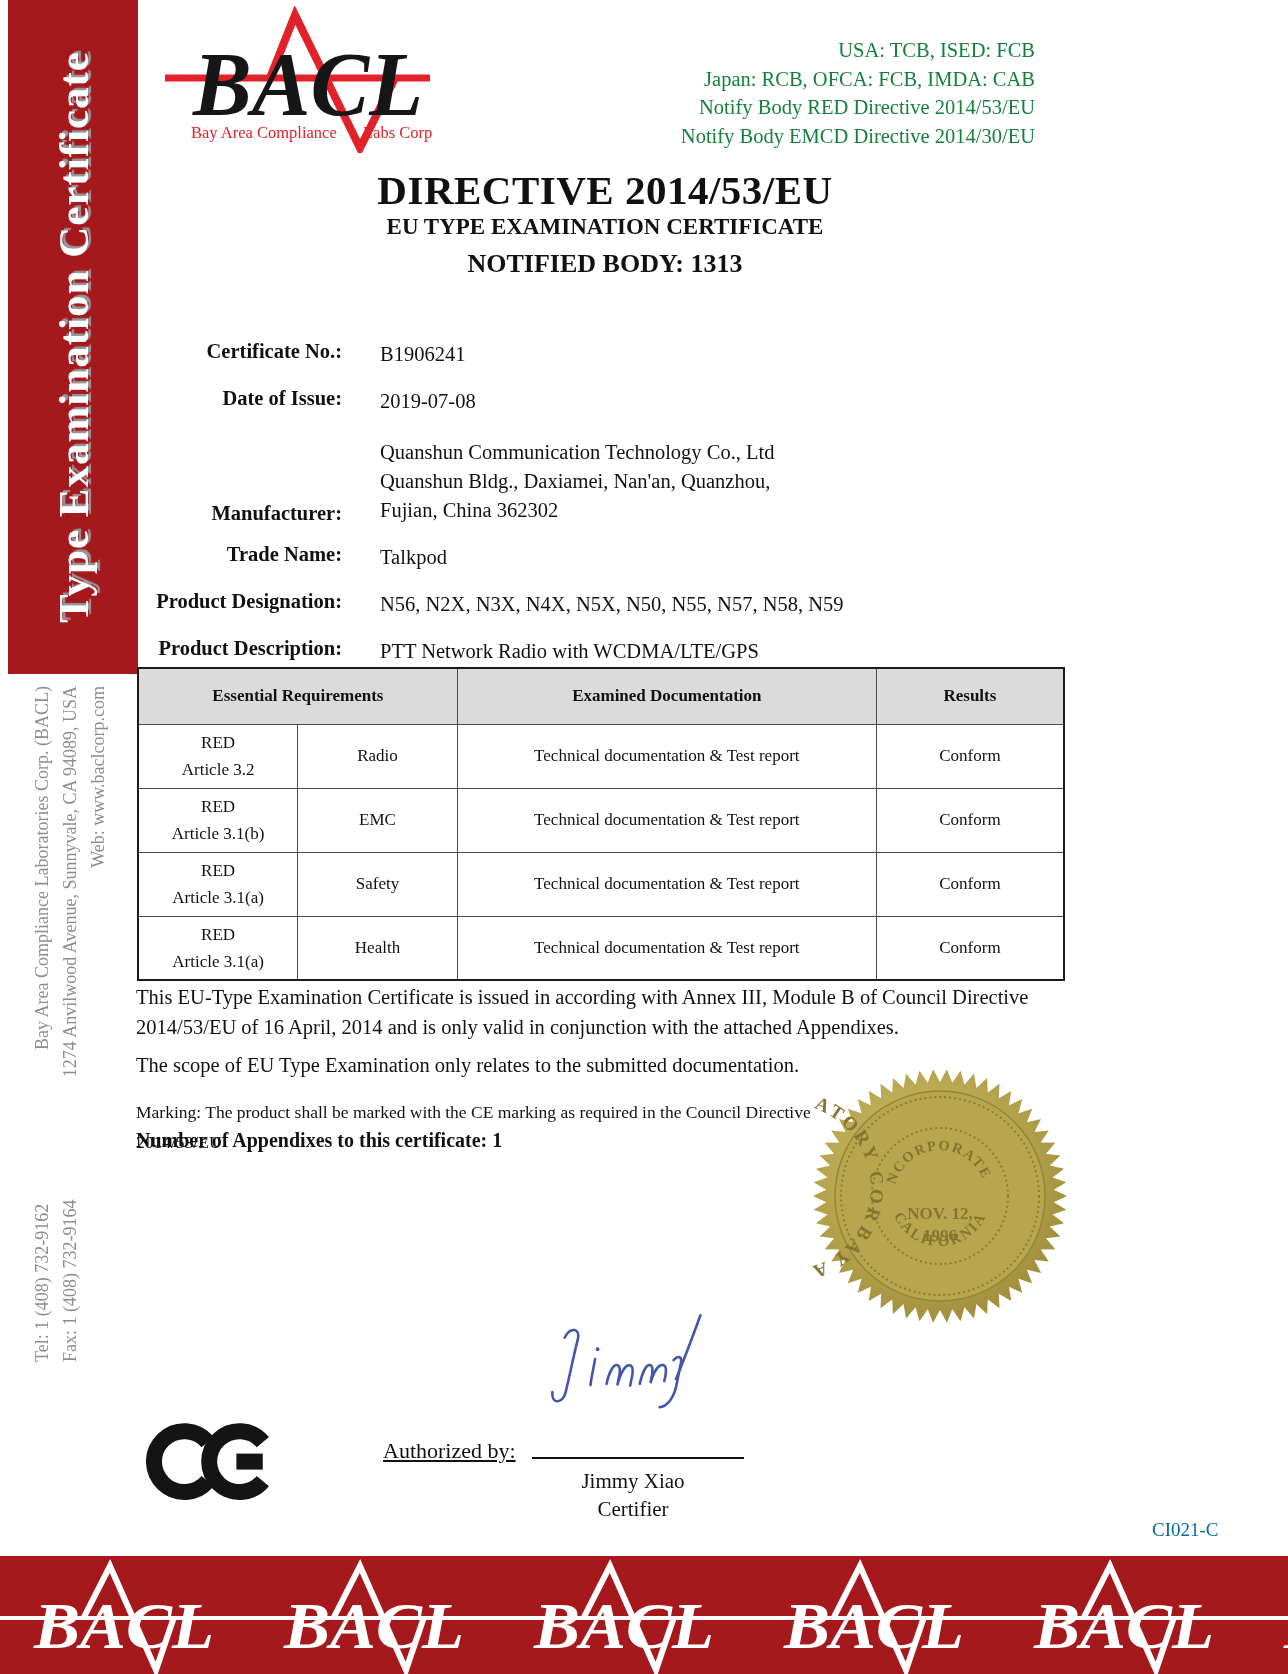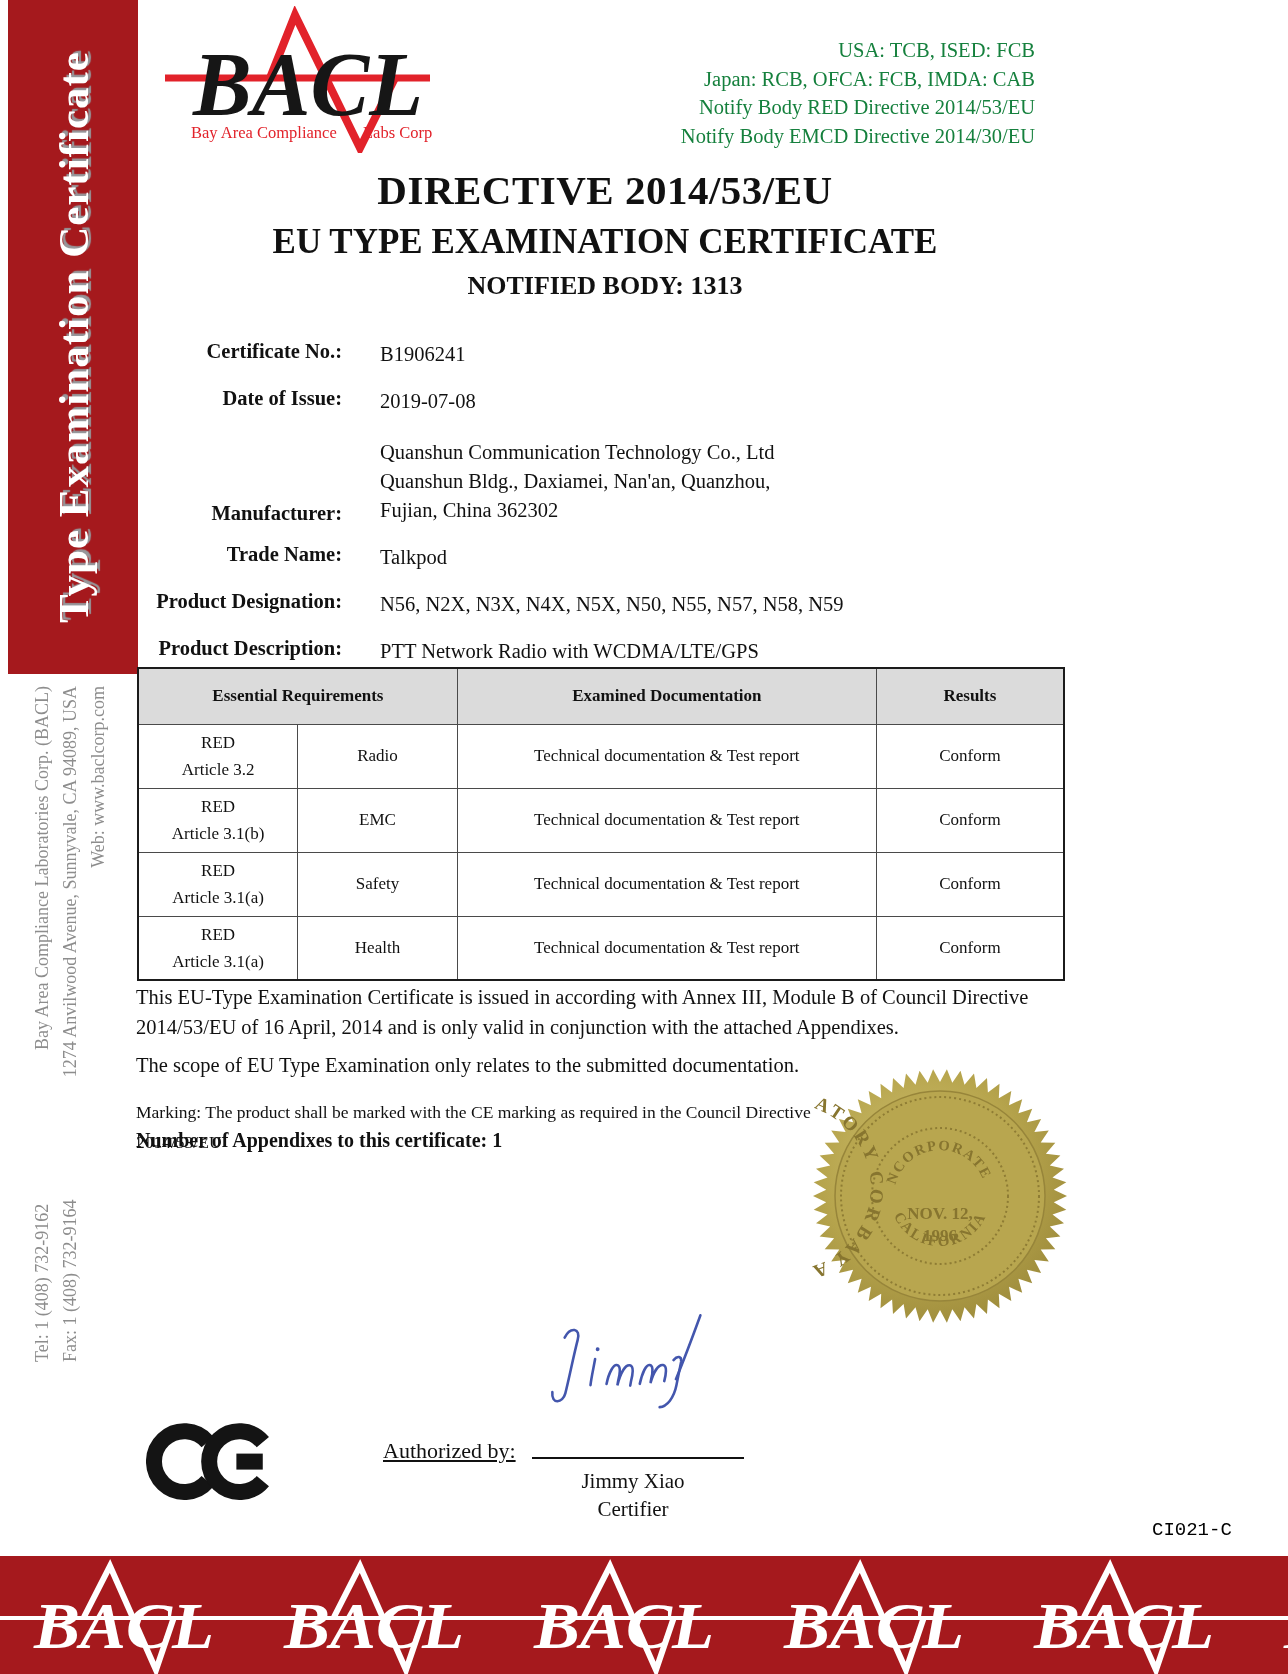--- a/index.html
+++ b/index.html
@@ -27,21 +27,21 @@
   .logo-header { position:absolute; left:163px; top:6px; width:270px; height:147px; }
   .logo-header svg { width:100%; height:100%; }
 
   
   .accreditations { position:absolute; top:36px; right:253px; text-align:right;
     font-size:20.5px; line-height:28.5px; color:#15803d; }
 
   
   .title-block { position:absolute; top:166px; left:150px; width:910px; text-align:center; font-weight:bold; }
   .title-1 { font-size:41px; letter-spacing:.5px; }
-  .title-2 { font-size:35px; margin-top:8px; }
+  .title-2 { font-size:23px; margin-top:0; }
   .title-3 { font-size:26px; margin-top:9px; }
 
   
   .fields { position:absolute; top:340px; left:140px; width:940px; font-size:20.5px; }
   .field-row { display:flex; margin-bottom:18px; }
   .field-row.align-bottom { align-items:flex-end; }
   .field-label { width:202px; text-align:right; font-weight:bold; flex-shrink:0; }
   .field-value { margin-left:38px; white-space:pre-line; line-height:29px; }
 
   
@@ -65,21 +65,21 @@
   .signature { position:absolute; left:535px; top:1312px; width:182px; height:118px; }
   .ce-mark { position:absolute; left:146px; top:1416px; width:132px; height:114px; }
 
   
   .auth { position:absolute; left:383px; top:1438px; font-size:22px; }
   .auth-row { display:flex; align-items:flex-end;text-decoration:underline; }
   .auth-sign-line { width:212px; border-bottom:2px solid #111; margin-left:16px; margin-bottom:5px; }
   .auth-name-block { margin-left:144px; width:212px; text-align:center;
     font-size:21px; line-height:28px; margin-top:3px; }
 
-  .doc-code { position:absolute; left:1152px; top:1519px; font-size:19px; color:#000000;font-family:Liberation Mono, monospace; }
+  .doc-code { position:absolute; left:1152px; top:1519px; font-size:19px; color:#0369a1; }
 
   
   .footer { position:absolute; left:0; top:1556px; width:1288px; height:118px;
     background:#A5191D; overflow:hidden; }
   .footer-line { position:absolute; left:0; top:60px; width:100%; height:4px; background:#fff; }
   .footer-logos { position:absolute; left:28px; top:0; display:flex; gap:54px; }
   .footer-logos svg { width:196px; height:118px; flex-shrink:0; }
 </style>
 </head>
 <body>

